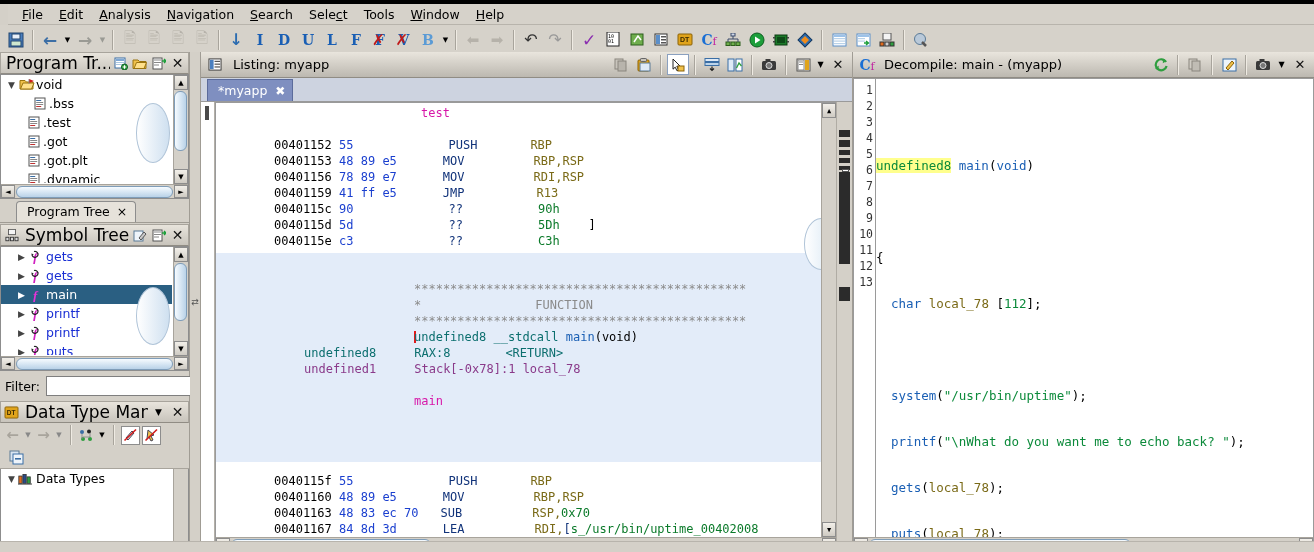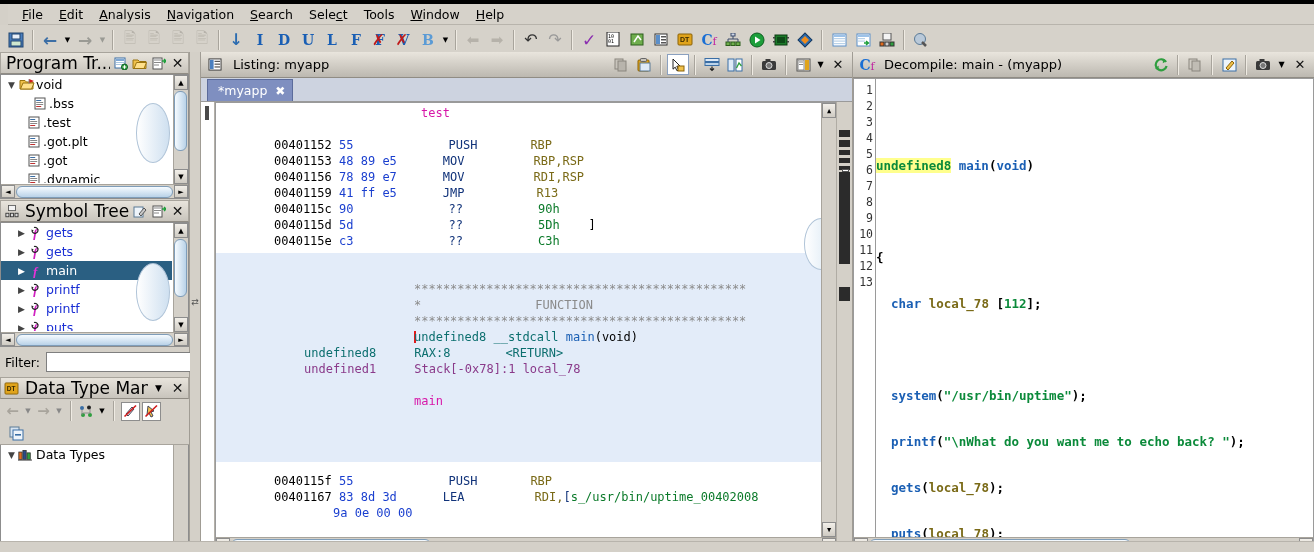--- a/index.html
+++ b/index.html
@@ -161,21 +161,21 @@
                 border-bottom:1px solid #908c84; padding:0 3px; gap:1px;}
   .decomp-hdr .ttl { flex:1; font-size:13px; padding-left:5px;}
   .decompwrap { flex:1; background:#fff; border:1px solid #9a9a9a; position:relative; overflow:hidden;
                 display:flex; }
   .linenos { width: 22px; background:#fff; border-right:1px solid #9a9a9a;
              font-family:"DejaVu Sans Mono", monospace; font-size:11.5px;
              color:#333; text-align:right; padding-top:3px; }
   .linenos div { height:16px; line-height:16px; padding-right:2px;}
   .code { flex:1; padding-top:3px; font-family:"DejaVu Sans Mono", monospace;
           font-size:12.5px; white-space:pre; }
-  .code div { height:16px; line-height:16px;font-weight:bold; }
+  .code div { height:16px; line-height:16px; }
   .k-type { color:#0b8a3a; }
   .k-fn   { color:#1a5fb4; }
   .k-kw   { color:#1a5fb4; }
   .k-str  { color:#0b8a3a; }
   .k-var  { color:#7a6a17; }
   .k-num  { color:#0b8a3a; }
   .k-plain{ color:#000; }
   .hl { background:#ffff8d; }
   .caret { display:inline-block; width:2px; height:12px; background:#e01b1b;
            vertical-align:-2px; margin-right:-2px;}
@@ -457,33 +457,33 @@
           <div class="tree-row" style="padding-left:24px">
             <span class="ficon">
               <svg width="14" height="13" viewBox="0 0 14 13">
                   <rect x="2" y="1" width="10" height="11" fill="#fff" stroke="#555"></rect>
                   <rect x="3.2" y="3" width="5" height="1" fill="#3a6ea5"></rect>
                   <rect x="3.2" y="5" width="7" height="1" fill="#888"></rect>
                   <rect x="3.2" y="7" width="7" height="1" fill="#888"></rect>
                   <rect x="3.2" y="9" width="5" height="1" fill="#c03030"></rect>
                 </svg>
             </span>
-            <span>.got.plt</span>
+            <span>.got</span>
           </div>
           <div class="tree-row" style="padding-left:24px">
             <span class="ficon">
               <svg width="14" height="13" viewBox="0 0 14 13">
                   <rect x="2" y="1" width="10" height="11" fill="#fff" stroke="#555"></rect>
                   <rect x="3.2" y="3" width="5" height="1" fill="#3a6ea5"></rect>
                   <rect x="3.2" y="5" width="7" height="1" fill="#888"></rect>
                   <rect x="3.2" y="7" width="7" height="1" fill="#888"></rect>
                   <rect x="3.2" y="9" width="5" height="1" fill="#c03030"></rect>
                 </svg>
             </span>
-            <span>.got</span>
+            <span>.got.plt</span>
           </div>
           <div class="tree-row" style="padding-left:24px">
             <span class="ficon">
               <svg width="14" height="13" viewBox="0 0 14 13">
                   <rect x="2" y="1" width="10" height="11" fill="#fff" stroke="#555"></rect>
                   <rect x="3.2" y="3" width="5" height="1" fill="#3a6ea5"></rect>
                   <rect x="3.2" y="5" width="7" height="1" fill="#888"></rect>
                   <rect x="3.2" y="7" width="7" height="1" fill="#888"></rect>
                   <rect x="3.2" y="9" width="5" height="1" fill="#c03030"></rect>
                 </svg>
@@ -495,20 +495,26 @@
         <div style="position:absolute;right:18px;top:28px;width:34px;height:60px;border-radius:50%;background:linear-gradient(to right,#ffffff,#cfe0f0);border:1px solid #b0c4d8;"></div>
         <div class="vsb">
           <div class="arw">▲</div>
           <div class="thumbv" style="height:60px;margin-top:1px;"></div>
           <div class="arw bot">▼</div>
         </div>
         <div class="hsb">
           <div class="arw">◄</div>
           <div class="thumbh" style="flex:1;margin:0 1px;"></div>
           <div class="arw">►</div>
+        </div>
+      </div>
+      <div class="tabstrip">
+        <div class="tab-act">
+          <span>Program Tree</span>
+          <span>×</span>
         </div>
       </div>
 
       <div class="panel-hdr" style="margin-top:1px">
         <span class="hdr-ic">
           <svg width="14" height="13" viewBox="0 0 16 14">
               <rect x="4" y="0" width="8" height="6" fill="#f4f4f4" stroke="#555"></rect>
               <rect x="1" y="9" width="3.5" height="4" fill="#d9d9d9" stroke="#333"></rect>
               <rect x="6.2" y="9" width="3.5" height="4" fill="#d9d9d9" stroke="#333"></rect>
               <rect x="11.4" y="9" width="3.5" height="4" fill="#d9d9d9" stroke="#333"></rect>
@@ -809,21 +815,23 @@
             <div class="lrow"><span style="padding-left:198px"></span><span class="caret"></span><span class="c-type">undefined8</span> <span class="c-type">__stdcall</span> <span class="c-fn">main</span><span class="c-addr">(void)</span></div>
             <div class="lrow"><span style="padding-left:88px"></span><span class="c-type">undefined8</span><span style="padding-left:38px"></span><span class="c-ret">RAX:8</span><span style="padding-left:55px"></span><span class="c-ret">&lt;RETURN&gt;</span></div>
             <div class="lrow"><span style="padding-left:88px"></span><span class="c-und1">undefined1</span><span style="padding-left:38px"></span><span class="c-und1">Stack[-0x78]:1</span> <span class="c-und1">local_78</span></div>
             <div class="lrow">&nbsp;</div>
             <div class="lrow"><span style="padding-left:198px"></span><span class="c-lbl">main</span></div>
             <div class="lrow">&nbsp;</div>
             <div class="lrow">&nbsp;</div>
             <div class="lrow">&nbsp;</div>
             <div class="lrow">&nbsp;</div>
             <div class="lrow"><span style="padding-left:58px"></span><span class="c-addr">0040115f</span> <span class="c-byte">55</span><span style="padding-left:95px"></span><span class="c-mnem">PUSH</span><span style="padding-left:53px"></span><span class="c-reg">RBP</span></div>
-            <div class="lrow"><span style="padding-left:58px"></span><span class="c-addr">00401167</span> <span class="c-byte">83 8d 3d</span><span style="padding-left:46px"></span><span class="c-mnem">LEA</span><span style="padding-left:70px"></span><span class="c-reg">RDI,</span><span class="c-mnem">[</span><span class="c-num">s_/usr/bin/uptime_00402008</span></div>
+            <div class="lrow"><span style="padding-left:58px"></span><span class="c-addr">00401160</span> <span class="c-byte">48 89 e5</span><span style="padding-left:46px"></span><span class="c-mnem">MOV</span><span style="padding-left:69px"></span><span class="c-reg">RBP,RSP</span></div>
+            <div class="lrow"><span style="padding-left:58px"></span><span class="c-addr">00401163</span> <span class="c-byte">48 83 ec 70</span><span style="padding-left:22px"></span><span class="c-mnem">SUB</span><span style="padding-left:70px"></span><span class="c-reg">RSP,</span><span class="c-num">0x70</span></div>
+            <div class="lrow"><span style="padding-left:58px"></span><span class="c-addr">00401167</span> <span class="c-byte">84 8d 3d</span><span style="padding-left:46px"></span><span class="c-mnem">LEA</span><span style="padding-left:70px"></span><span class="c-reg">RDI,</span><span class="c-mnem">[</span><span class="c-num">s_/usr/bin/uptime_00402008</span></div>
             <div class="lrow"><span style="padding-left:117px"></span><span class="c-byte">9a 0e 00 00</span></div>
           </div>
 
           <div style="position:absolute;right:-2px;top:115px;width:34px;height:52px;border-radius:50%;background:linear-gradient(to right,#ffffff,#d4e4f2);border:1px solid #b0c4d8;"></div>
 
           <div class="vsb" style="bottom:14px">
             <div class="arw">▲</div>
             <div class="arw bot">▼</div>
           </div>
           <div class="hsb">

